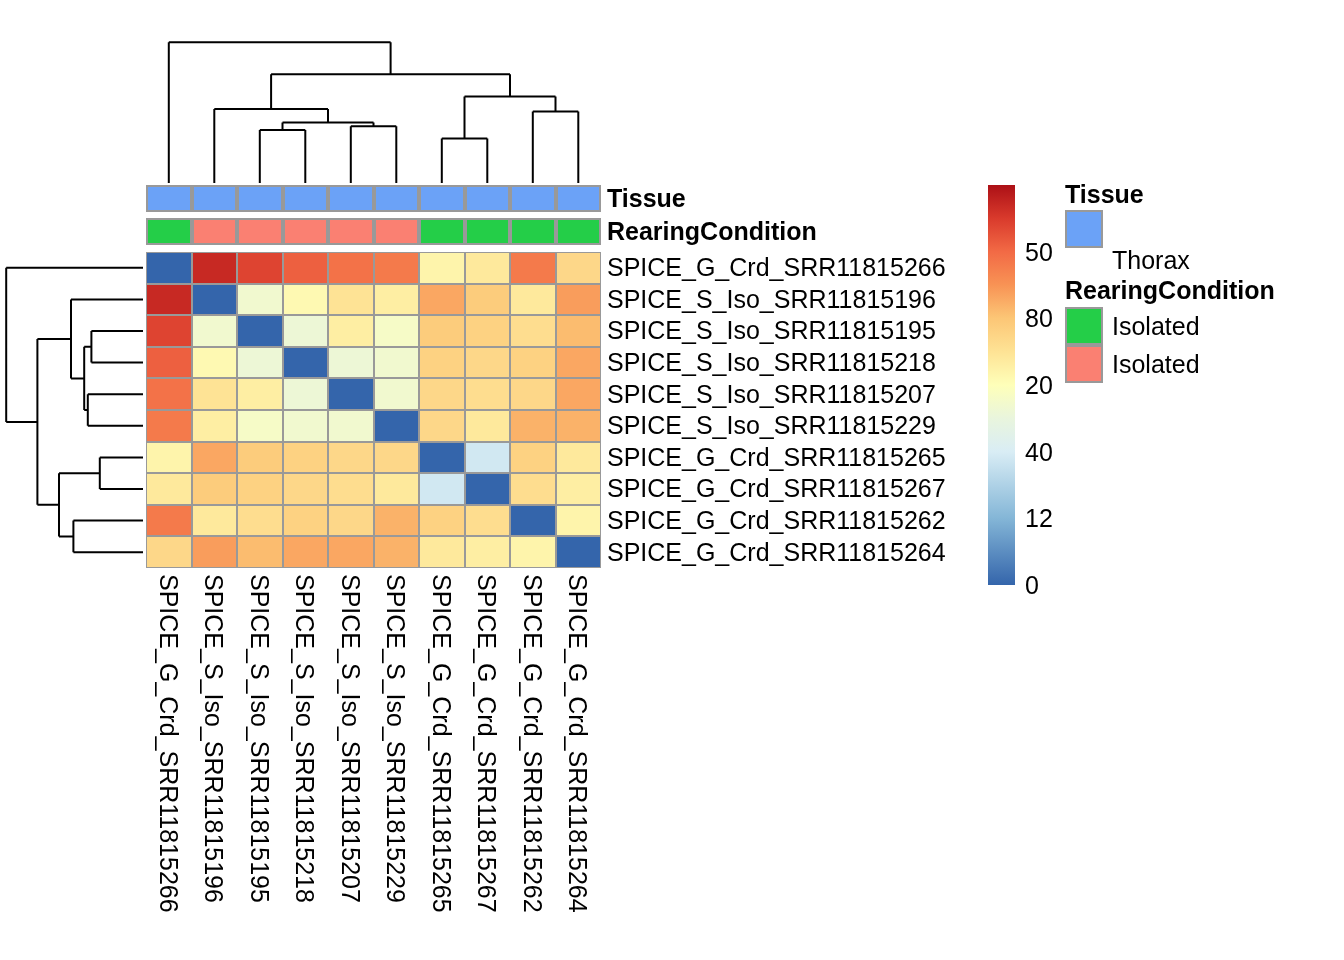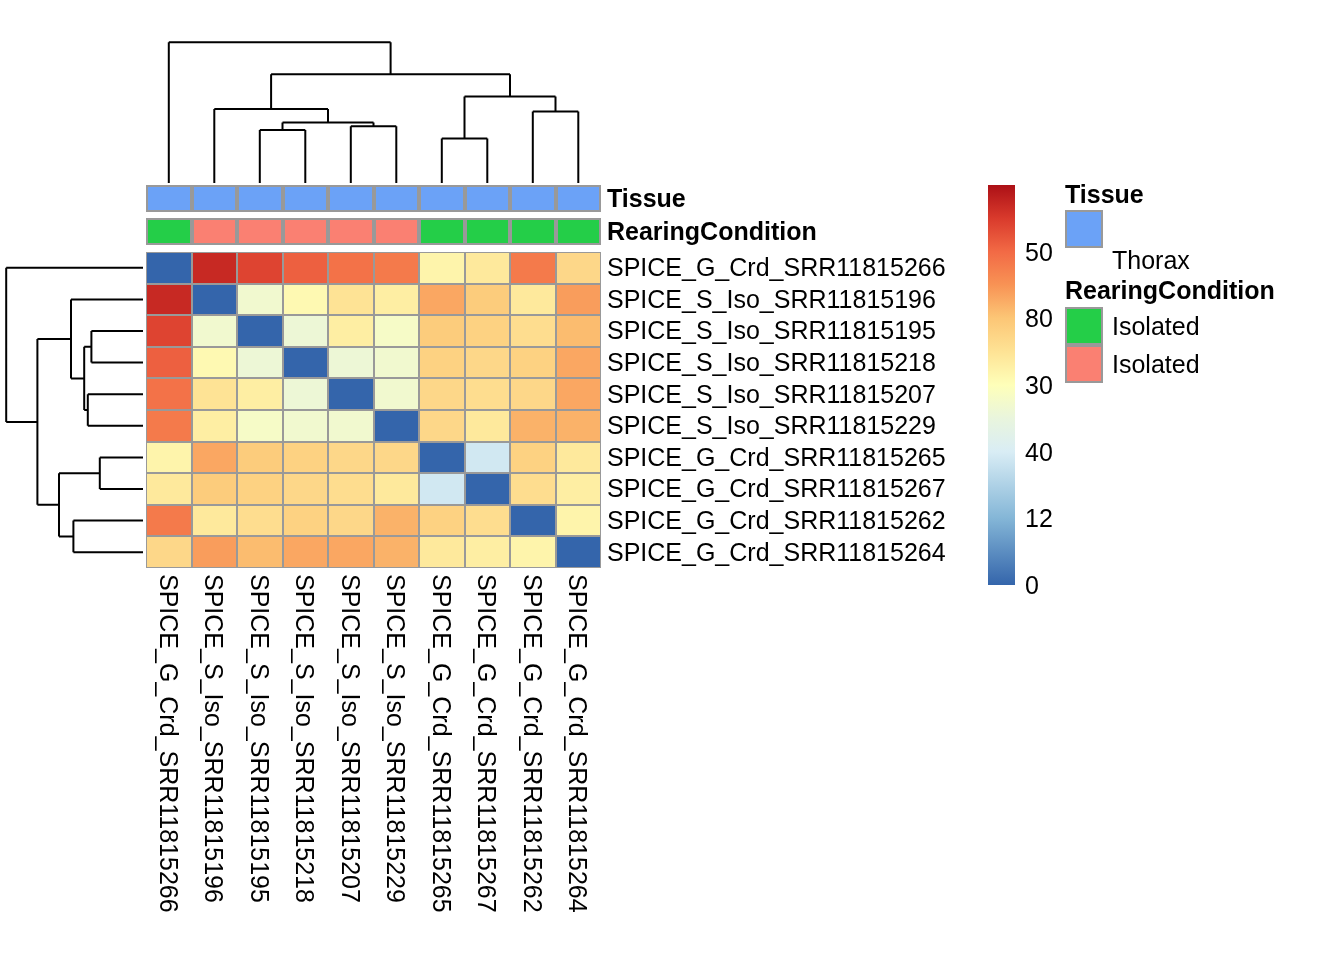--- a/index.html
+++ b/index.html
@@ -184,21 +184,21 @@
       <div class="col-label" style="left: 500.25px; top: 574px;">SPICE_G_Crd_SRR11815267</div>
       <div class="col-label" style="left: 545.75px; top: 574px;">SPICE_G_Crd_SRR11815262</div>
       <div class="col-label" style="left: 591.25px; top: 574px;">SPICE_G_Crd_SRR11815264</div>
     </div>
 
   <div id="colorbar" class="abs" style="background: linear-gradient(to top, rgb(52, 101, 171) 0%, rgb(132, 182, 215) 16.7%, rgb(217, 237, 245) 33.3%, rgb(233, 245, 221) 41.7%, rgb(254, 255, 185) 50%, rgb(254, 227, 149) 58.3%, rgb(252, 198, 118) 66.7%, rgb(248, 147, 85) 75%, rgb(242, 106, 69) 83.3%, rgb(217, 58, 44) 91.7%, rgb(172, 16, 22) 100%);"></div>
   <div id="colorbar-ticks">
       <div class="cbar-tick" style="top: 585px;">0</div>
       <div class="cbar-tick" style="top: 518.333px;">12</div>
       <div class="cbar-tick" style="top: 451.667px;">40</div>
-      <div class="cbar-tick" style="top: 385px;">30</div>
+      <div class="cbar-tick" style="top: 385px;">20</div>
       <div class="cbar-tick" style="top: 318.333px;">80</div>
       <div class="cbar-tick" style="top: 251.667px;">50</div>
     </div>
 
   <div class="legend-title" style="top:180px;">Tissue</div>
   <div id="legend-tissue-items">
       <div class="legend-swatch" style="top: 210px; background: rgb(107, 162, 247);"></div>
       <div class="legend-label" style="top: 231px; margin-top: 29px;">Thorax</div>
     </div>
 

